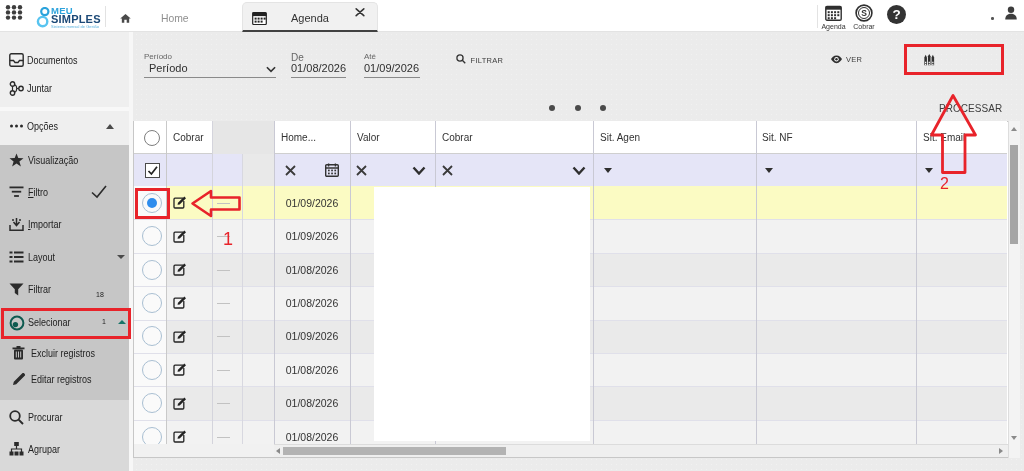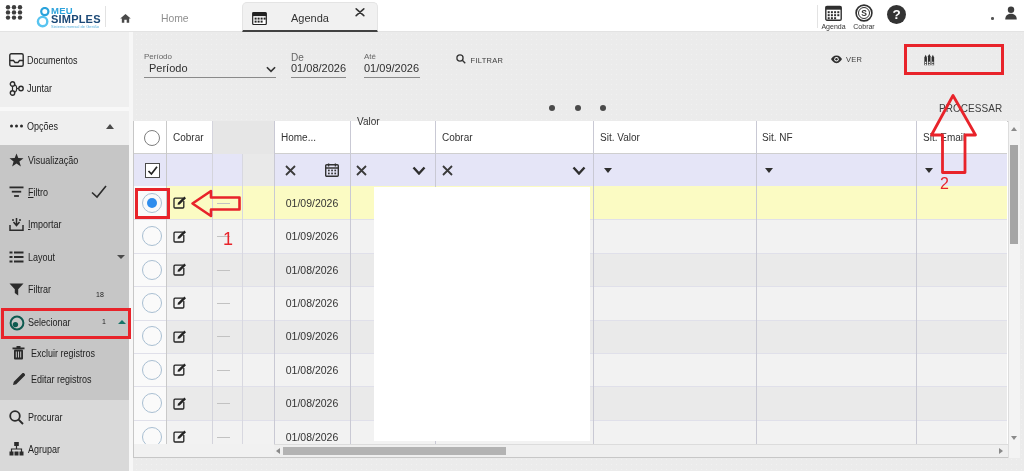--- a/index.html
+++ b/index.html
@@ -283,23 +283,23 @@
 <div class="abs" style="left:274px; top:121px; width:1px; height:322.7px; background:#c9c9d4;"></div>
 <div class="abs" style="left:349.7px; top:121px; width:1px; height:322.7px; background:#c9c9d4;"></div>
 <div class="abs" style="left:435px; top:121px; width:1px; height:322.7px; background:#c9c9d4;"></div>
 <div class="abs" style="left:593px; top:121px; width:1px; height:322.7px; background:#c9c9d4;"></div>
 <div class="abs" style="left:755.6px; top:121px; width:1px; height:322.7px; background:#c9c9d4;"></div>
 <div class="abs" style="left:916px; top:121px; width:1px; height:322.7px; background:#c9c9d4;"></div>
 
 <div class="abs" style="left:152px; top:129.5px; width:16.5px; height:16.5px; border:1.5px solid #7e7e7e; border-radius:50%; margin-left:-8.25px;"></div>
 <div class="abs" style="left:173px; top:132px; font-size:10px; color:#333;">Cobrar</div>
 <div class="abs" style="left:281px; top:132px; font-size:10px; color:#333;">Home...</div>
-<div class="abs" style="left:357px; top:116px; font-size:10px; color:#333;">Valor</div>
+<div class="abs" style="left:357px; top:132px; font-size:10px; color:#333;">Valor</div>
 <div class="abs" style="left:442px; top:132px; font-size:10px; color:#333;">Cobrar</div>
-<div class="abs" style="left:600px; top:132px; font-size:10px; color:#333;">Sit. Valor</div>
+<div class="abs" style="left:600px; top:132px; font-size:10px; color:#333;">Sit. Agen</div>
 <div class="abs" style="left:762px; top:132px; font-size:10px; color:#333;">Sit. NF</div>
 <div class="abs" style="left:923px; top:132px; font-size:10px; color:#333;">Sit. Email</div>
 
 <div class="abs" style="left:144.5px; top:162.5px; width:15.5px; height:15.5px; background:#fff; border:1.6px solid #4a4a4a;"></div>
 <svg class="abs" style="left:146px; top:164px;" width="13" height="13" viewBox="0 0 13 13">
   <path d="M2.5 7 L5.4 10 L11 2.8" fill="none" stroke="#222" stroke-width="1.7"></path>
 </svg>
 <svg class="abs" style="left:284.5px; top:164.5px;" width="11" height="11" viewBox="0 0 11 11">
   <path d="M1 1 L10 10 M10 1 L1 10" stroke="#3a3a3a" stroke-width="1.8"></path>
 </svg>

